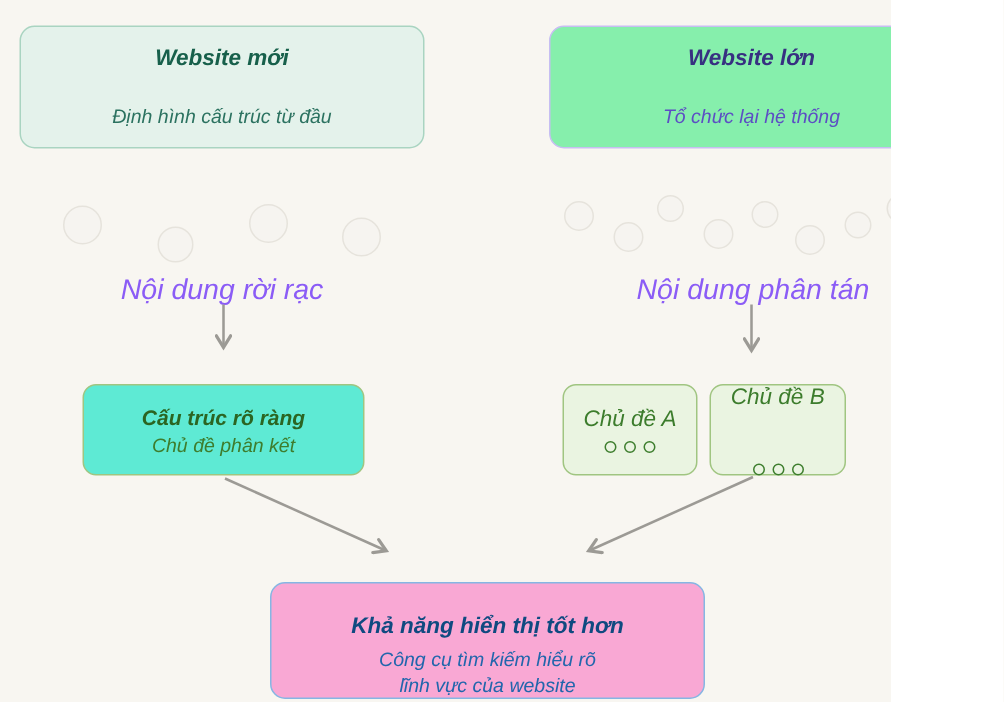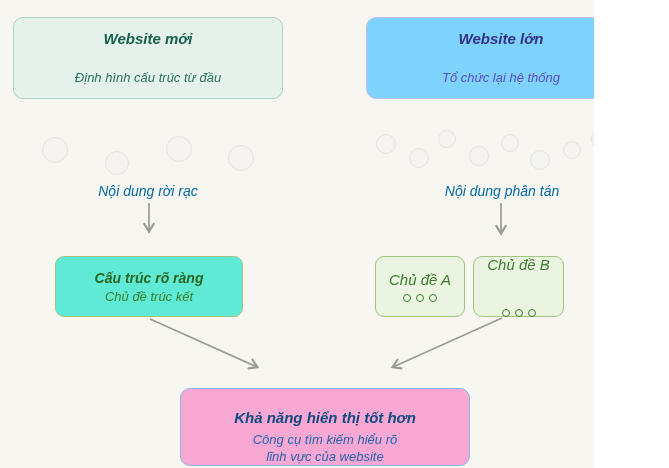--- a/index.html
+++ b/index.html
@@ -12,42 +12,42 @@
     display:flex;flex-direction:column;align-items:center;justify-content:center;
     text-align:center;
   }
   .card .title{font-weight:bold;font-size:15px;line-height:20px;}
   .card .subtitle{font-size:13px;line-height:18px;margin-top:20px;}
 
   .card-mint{left:13px;top:17px;width:270px;height:82px;background:#e4f2eb;border:1.5px solid #a9d4c1;}
   .card-mint .title{color:#17604b;}
   .card-mint .subtitle{color:#2b7260;}
 
-  .card-lavender{left:366px;top:17px;width:270px;height:82px;background:#7dd3fc;border:1.5px solid #c7bef2;}
+  .card-lavender{left:366px;top:17px;width:270px;height:82px;background:#86efac;border:1.5px solid #c7bef2;}
   .card-lavender .title{color:#373081;}
   .card-lavender .subtitle{color:#5c4ec4;}
 
   .card-structure{left:55px;top:256px;width:188px;height:61px;background:#5eead4;border:1.5px solid #a0c581;border-radius:9px;}
   .card-structure .title{font-size:14px;color:#2b6522;line-height:18px;}
   .card-structure .subtitle{font-size:13px;color:#3e7d2d;margin-top:2px;line-height:16px;}
 
   .card-topic{top:256px;width:90px;height:61px;background:#eaf4e1;border:1.5px solid #a0c581;border-radius:9px;}
   .card-topic .label{font-size:15px;color:#3c7c2c;line-height:16px;text-align:right;}
   .topic-dots{display:flex;gap:5px;margin-top:6px;}
   .topic-dots .dot{width:8px;height:8px;border:1.5px solid #3e7e2e;border-radius:50%;box-sizing:border-box;background:transparent;}
 
   .card-outcome{left:180px;top:388px;width:290px;height:78px;background:#f9a8d4;border:1.5px solid #86b6e3;justify-content:flex-end;}
   .card-outcome .title{color:#0f4a80;}
   .card-outcome .subtitle{color:#2166ac;margin-top:3px;line-height:17px;}
 
   .sc{position:absolute;border:1px solid #e6e3dc;background:#f6f4f0;border-radius:50%;box-sizing:border-box;}
 
   .scatter-label{
     position:absolute;top:183px;width:240px;text-align:center;
-    font-size:14px;color:#0369a1;
+    font-size:19px;color:#8b5cf6;
   }
   .scatter-label.left{left:28px;}
   .scatter-label.right{left:382px;text-align:center;}
 
   .arrow-layer{position:absolute;left:0;top:0;width:669px;height:468px;pointer-events:none;}
 </style>
 </head>
 <body>
 
 <div class="canvas">
@@ -74,21 +74,21 @@
   <div class="sc" style="left:501px;top:134px;width:18px;height:18px;"></div>
   <div class="sc" style="left:530px;top:150px;width:20px;height:20px;"></div>
   <div class="sc" style="left:563px;top:141px;width:18px;height:18px;"></div>
   <div class="sc" style="left:591px;top:129px;width:20px;height:20px;"></div>
 
   <div class="scatter-label left">Nội dung rời rạc</div>
   <div class="scatter-label right">Nội dung phân tán</div>
 
   <div class="card card-structure">
     <div class="title">Cấu trúc rõ ràng</div>
-    <div class="subtitle">Chủ đề trúc kết</div>
+    <div class="subtitle">Chủ đề phân kết</div>
   </div>
 
   <div class="card card-topic" style="left:375px;">
     <div class="label">Chủ đề A</div>
     <div class="topic-dots">
       <span class="dot"></span>
       <span class="dot"></span>
       <span class="dot"></span>
     </div>
   </div>

